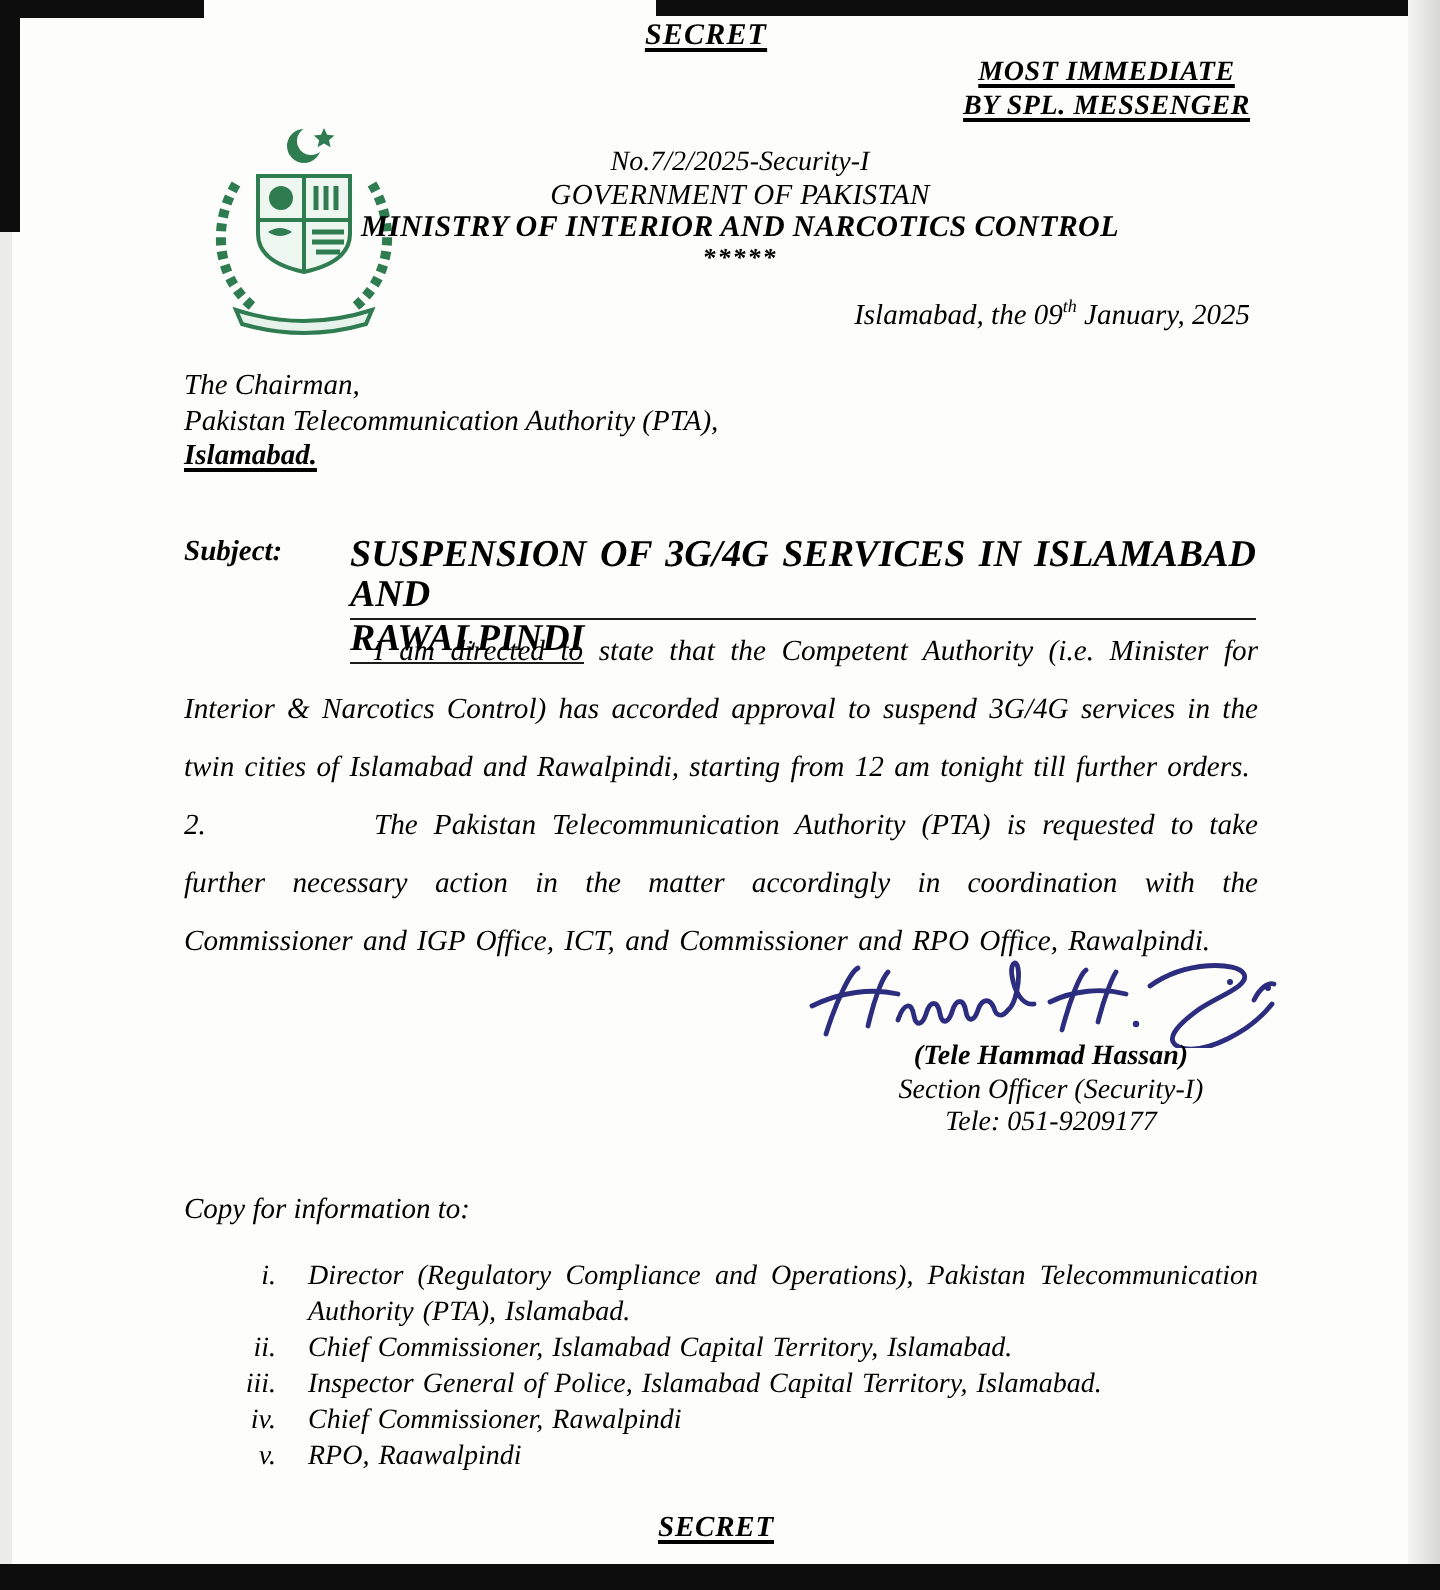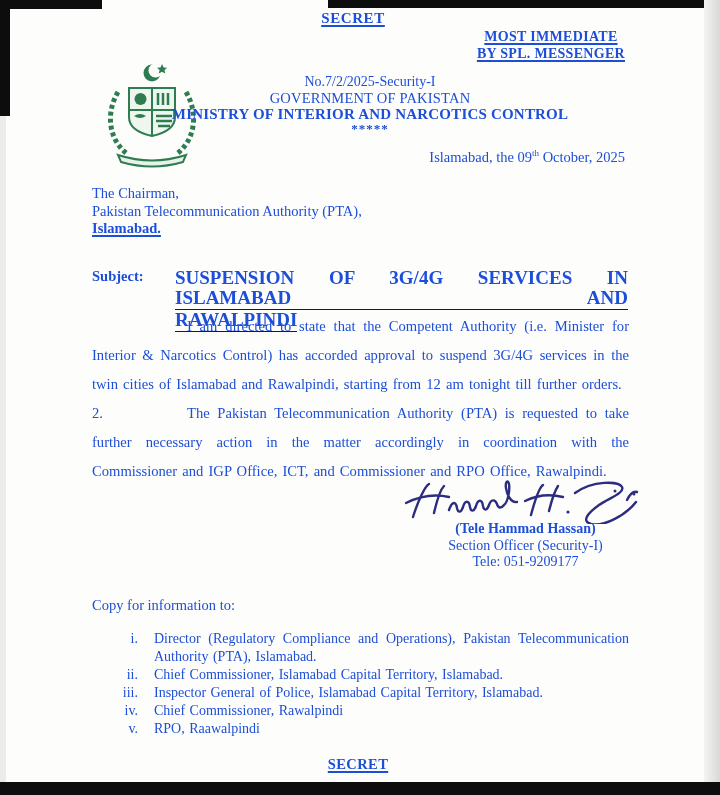--- a/index.html
+++ b/index.html
@@ -1,20 +1,21 @@
 <!DOCTYPE html>
 <html><head>
 <meta charset="utf-8">
 <style>
   html,body{margin:0;padding:0;background:#e9e9e9;}
   #page{
     position:relative;width:720px;height:795px;overflow:hidden;
     background:#fdfdfc;
     font-family:"Liberation Serif","DejaVu Serif",serif;
-    color:#1d4ed8;
+    color:#000000;
+    font-style:italic;
   }
   
   .edge{position:absolute;}
   #edge-top-left{left:0;top:0;width:102px;height:9px;background:#0d0d0d;}
   #edge-top-right{left:328px;top:0;width:392px;height:8px;background:#0d0d0d;}
   #edge-left-black{left:0;top:0;width:10px;height:116px;background:#0d0d0d;}
   #edge-left-gray{left:0;top:116px;width:6px;height:679px;background:#ececea;}
   #edge-right-gray{right:0;top:0;width:16px;height:795px;background:linear-gradient(to right,#f4f4f2,#d8d8d5);}
   #edge-bottom{left:0;top:782px;width:720px;height:13px;background:#0d0d0d;}
 
@@ -102,21 +103,21 @@
   </svg>
 
   <div class="abs" id="letterhead">
     <div id="ref-no">No.7/2/2025-Security-I</div>
     <div id="govt">GOVERNMENT OF PAKISTAN</div>
     <div id="ministry" class="b">MINISTRY OF INTERIOR AND NARCOTICS CONTROL</div>
     <div id="stars" class="b">*****</div>
   </div>
 
   <div class="abs" id="dateline">
-    <span>Islamabad, the 09</span><sup>th</sup><span> October, 2025</span>
+    <span>Islamabad, the 09</span><sup>th</sup><span> January, 2025</span>
   </div>
 
   <div class="abs" id="addressee">
     <div>The Chairman,</div>
     <div>Pakistan Telecommunication Authority (PTA),</div>
     <div class="b u">Islamabad.</div>
   </div>
 
   <div class="abs" id="subject-row">
     <div id="subject-label" class="b">Subject:</div>

